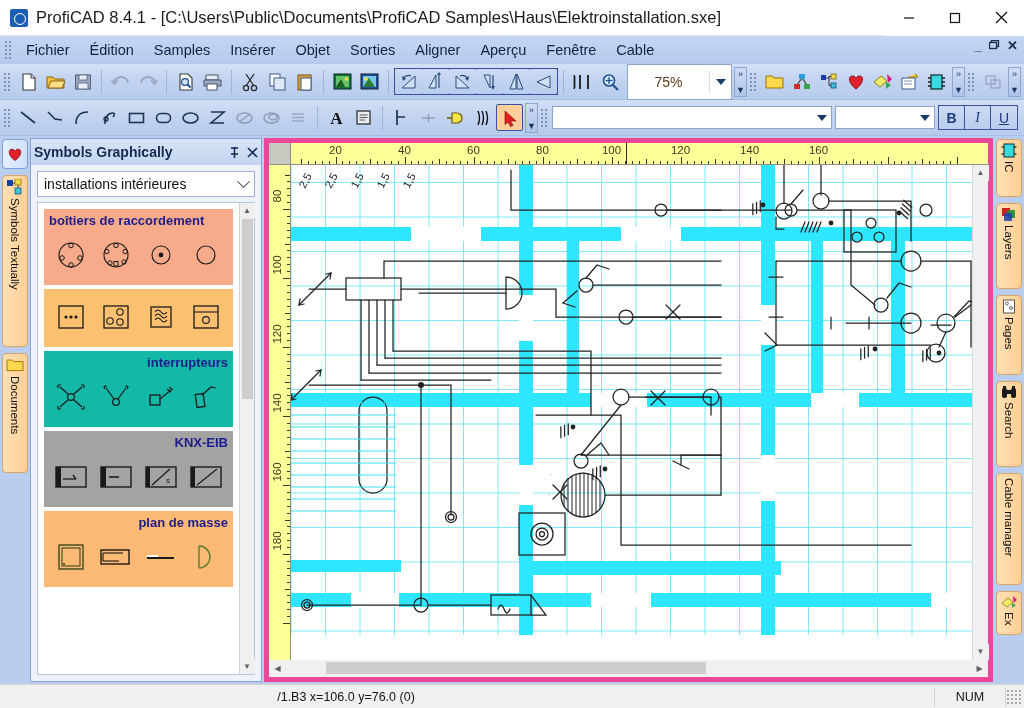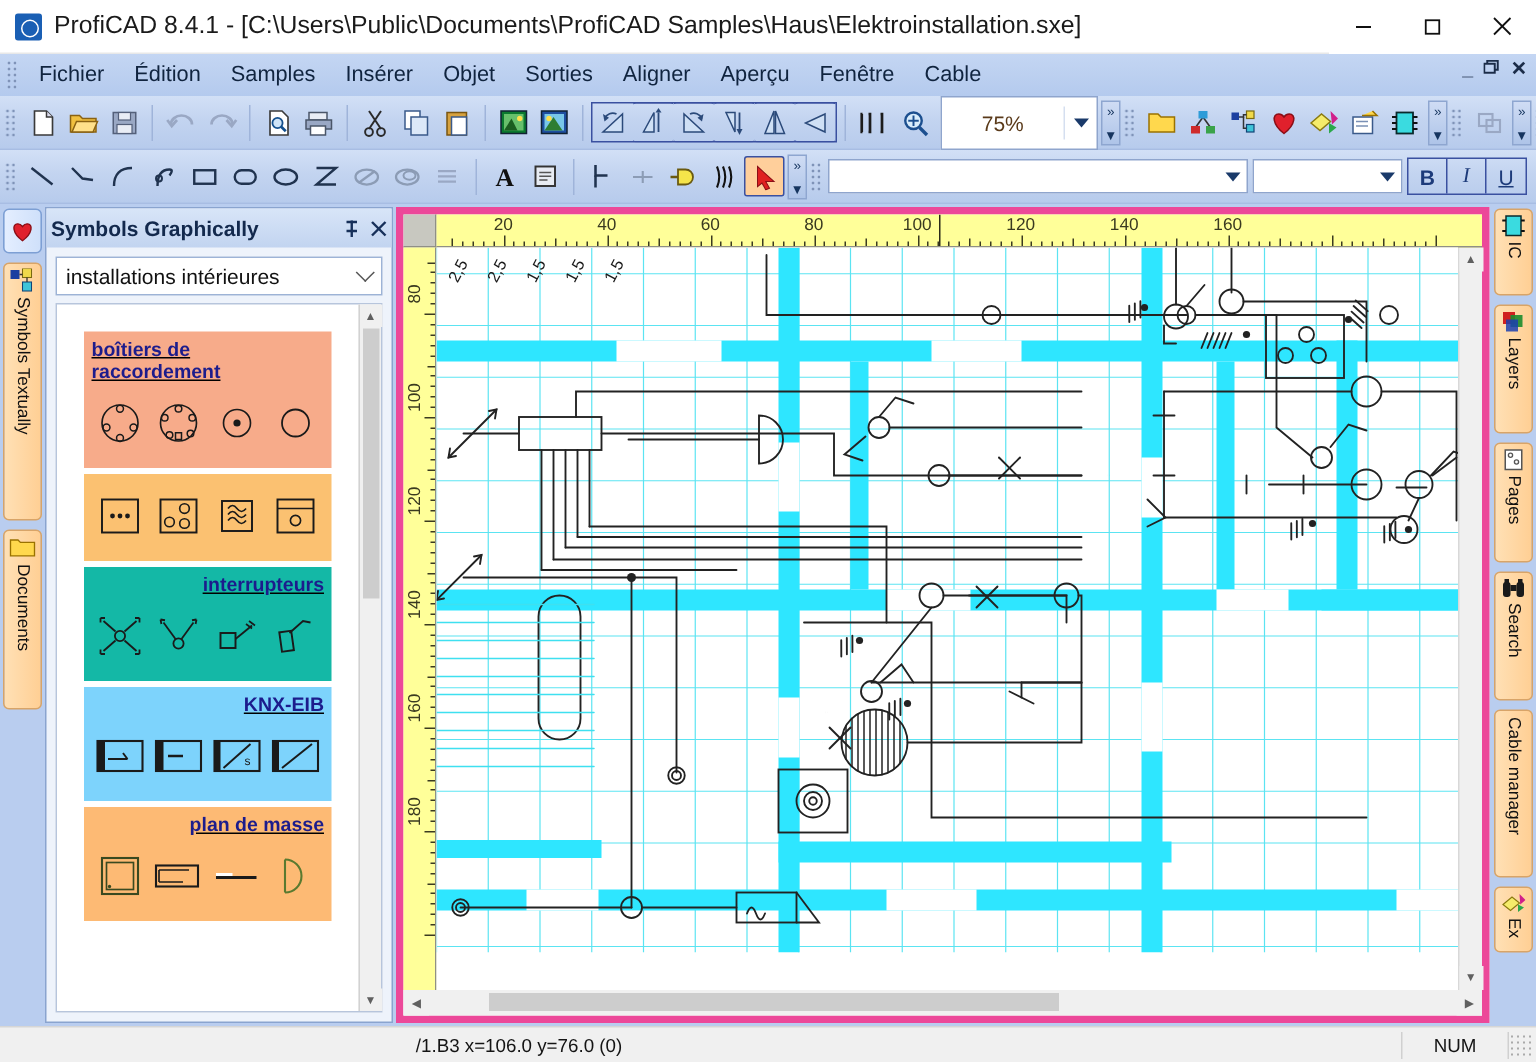--- a/index.html
+++ b/index.html
@@ -273,22 +273,21 @@
     min-height: 0;
     margin: 0 6px 6px 6px;
     border: 1px solid #b7c5dc;
     background: #fff;
   }
   .symlist-inner {
     flex: 1 1 auto;
     overflow: hidden;
     display: flex; flex-direction: column;
     gap: 4px;
-    padding: 18px;
-    text-decoration: underline;
+    padding: 6px;
   }
   .symcat { flex: 0 0 auto; padding: 2px 0 4px 0; }
   .symcat-title {
     font-size: 13px; font-weight: bold;
     color: #1c1c8c;
     padding: 2px 5px 1px 5px;
   }
   .symcat-title.right { text-align: right; }
   .symrow {
     display: flex;
@@ -1004,21 +1003,21 @@
               </div>
               <div class="symcell">
                 <svg width="30" height="30">
                     <rect x="5" y="12" width="8" height="13" fill="none" stroke="#1a1a1a" stroke-width="1.3" transform="rotate(-8 9 18)"></rect>
                     <path d="M11 13 L20 5 L25 6" fill="none" stroke="#1a1a1a" stroke-width="1.2"></path>
                   </svg>
               </div>
             </div>
           </div>
 
-          <div class="symcat" style="background:#7dd3fc">
+          <div class="symcat" style="background:#a3a3a3">
             <div class="symcat-title right">KNX-EIB</div>
             <div class="symrow">
               <div class="symcell">
                 <svg width="34" height="26">
                     <rect x="2" y="3" width="30" height="20" fill="none" stroke="#1a1a1a" stroke-width="1.4"></rect>
                     <rect x="2" y="3" width="5" height="20" fill="#1a1a1a"></rect>
                     <line x1="9" y1="15" x2="22" y2="15" stroke="#1a1a1a" stroke-width="1.3"></line>
                     <line x1="22" y1="15" x2="19" y2="11" stroke="#1a1a1a" stroke-width="1.3"></line>
                   </svg>
               </div>

